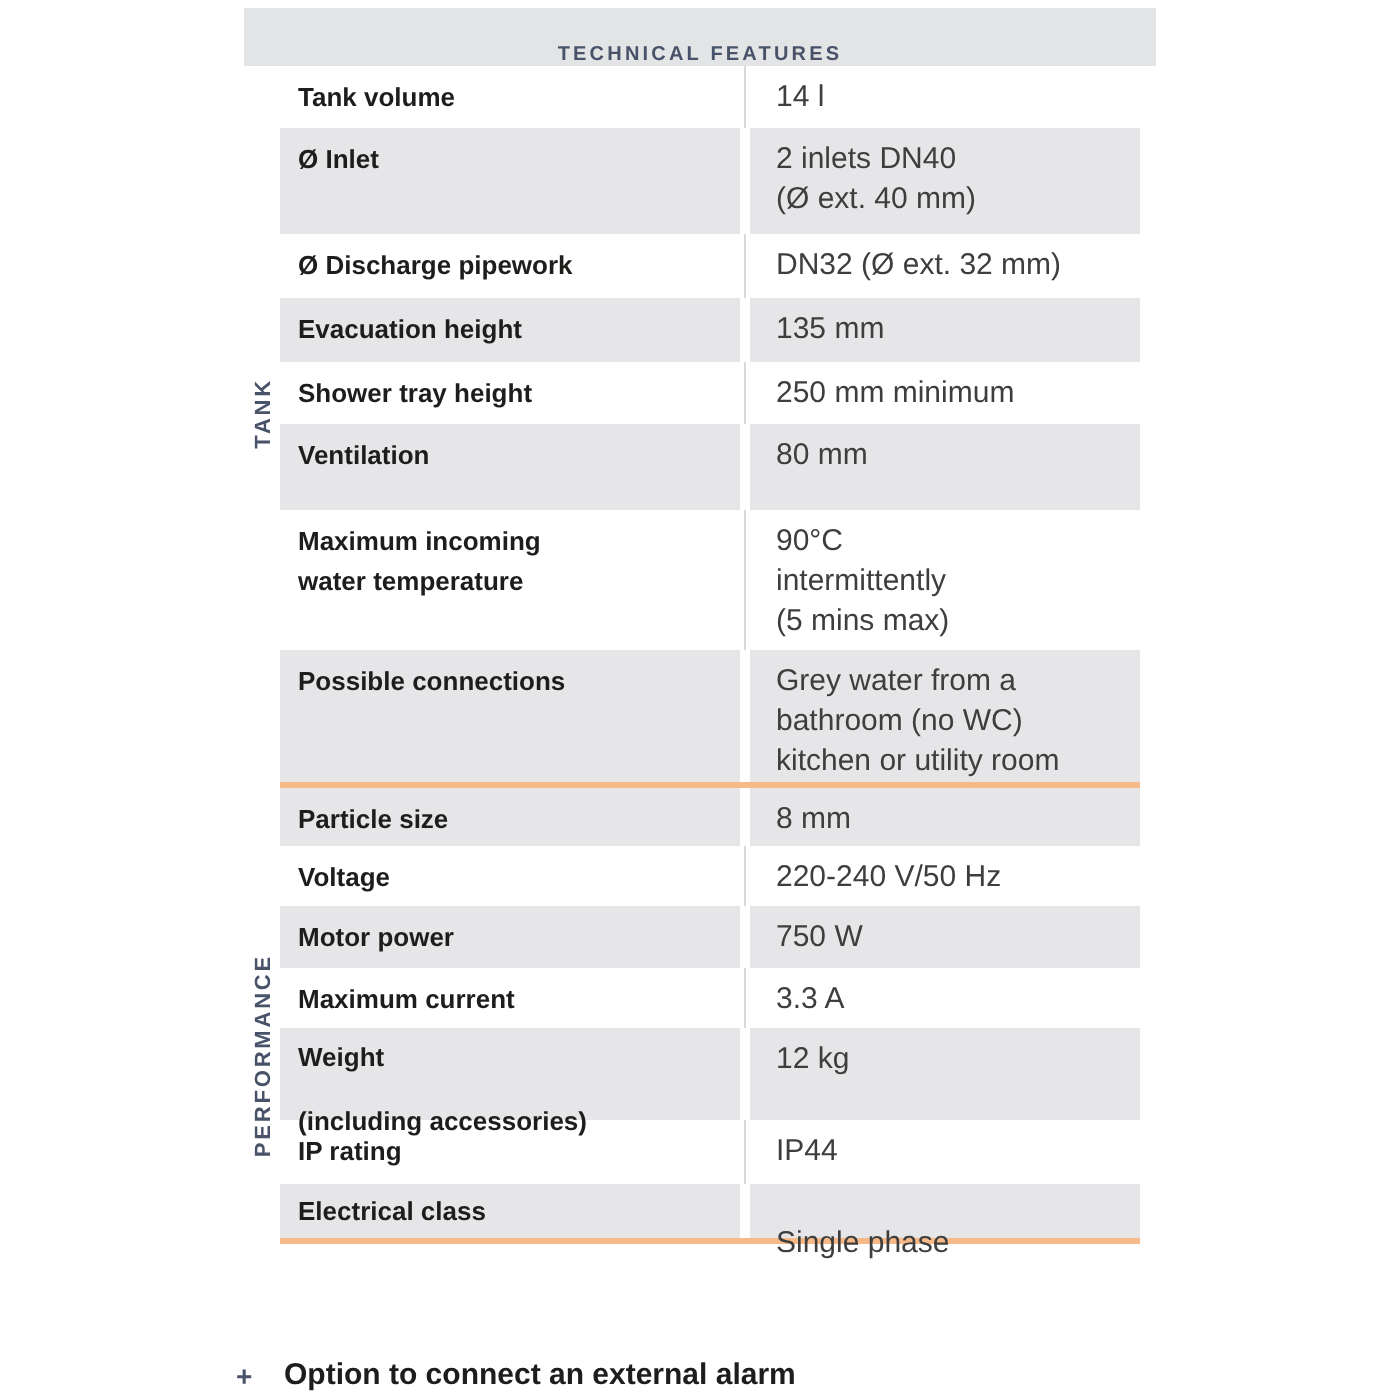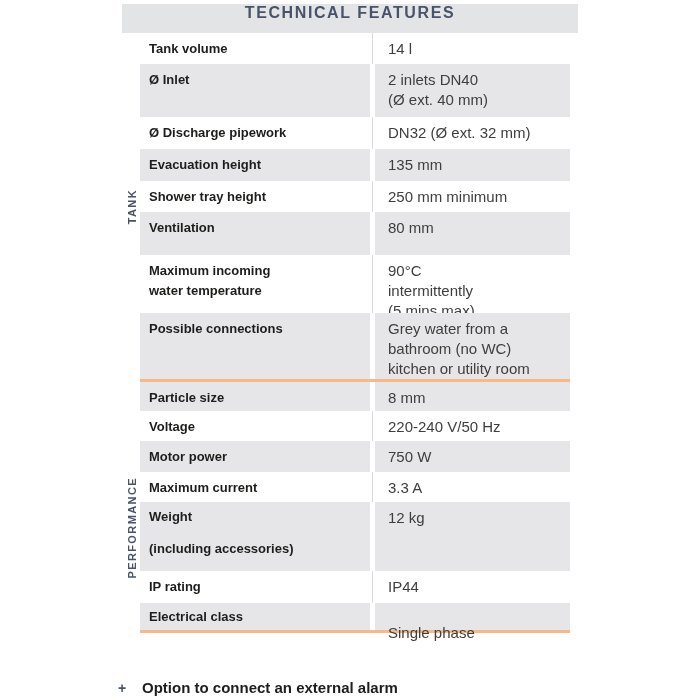--- a/index.html
+++ b/index.html
@@ -13,22 +13,22 @@
   }
   html,body{margin:0;padding:0;background:#ffffff;}
   body{
     width:700px;height:700px;position:relative;overflow:hidden;
     font-family:"Liberation Sans", sans-serif;
     -webkit-font-smoothing:antialiased;
   }
   .header{
     position:absolute;left:122px;top:4px;width:456px;height:29px;
     background:var(--header-bg);color:var(--slate);
-    font-weight:bold;font-size:16px;letter-spacing:1.6px;
-    display:flex;align-items:flex-start;justify-content:center;
+    font-weight:bold;font-size:10px;letter-spacing:1.6px;
+    display:flex;align-items:flex-end;justify-content:center;
   }
   .table{
     position:absolute;left:140px;top:33px;width:430px;
     display:flex;flex-direction:column;
   }
   .row{display:flex;width:430px;box-sizing:border-box;}
   .cell{box-sizing:border-box;white-space:pre-line;}
   .lbl{
     width:230px;padding:6px 8px 2px 9px;
     font-weight:bold;font-size:13px;line-height:20px;color:var(--label-ink);
@@ -102,21 +102,21 @@
     <div class="cell val">135 mm</div>
   </div>
   <div class="row w" style="height:31px">
     <div class="cell lbl">Shower tray height</div>
     <div class="cell val">250 mm minimum</div>
   </div>
   <div class="row g" style="height:43px">
     <div class="cell lbl">Ventilation</div>
     <div class="cell val">80 mm</div>
   </div>
-  <div class="row w" style="height:58px">
+  <div class="row w" style="height:70px">
     <div class="cell lbl">Maximum incoming
 water temperature</div>
     <div class="cell val">90°C
 intermittently
 (5 mins max)</div>
   </div>
   <div class="row g" style="height:66px">
     <div class="cell lbl">Possible connections</div>
     <div class="cell val">Grey water from a
 bathroom (no WC)
@@ -134,21 +134,21 @@
     <div class="cell val">220-240 V/50 Hz</div>
   </div>
   <div class="row g" style="height:31px">
     <div class="cell lbl">Motor power</div>
     <div class="cell val">750 W</div>
   </div>
   <div class="row w" style="height:30px">
     <div class="cell lbl">Maximum current</div>
     <div class="cell val">3.3 A</div>
   </div>
-  <div class="row g" style="height:69px">
+  <div class="row g" style="height:46px">
     <div class="cell lbl gap-lines">Weight
 
 (including accessories)</div>
     <div class="cell val">12 kg</div>
   </div>
   <div class="row w" style="height:32px">
     <div class="cell lbl">IP rating</div>
     <div class="cell val">IP44</div>
   </div>
   <div class="row g" style="height:27px">

